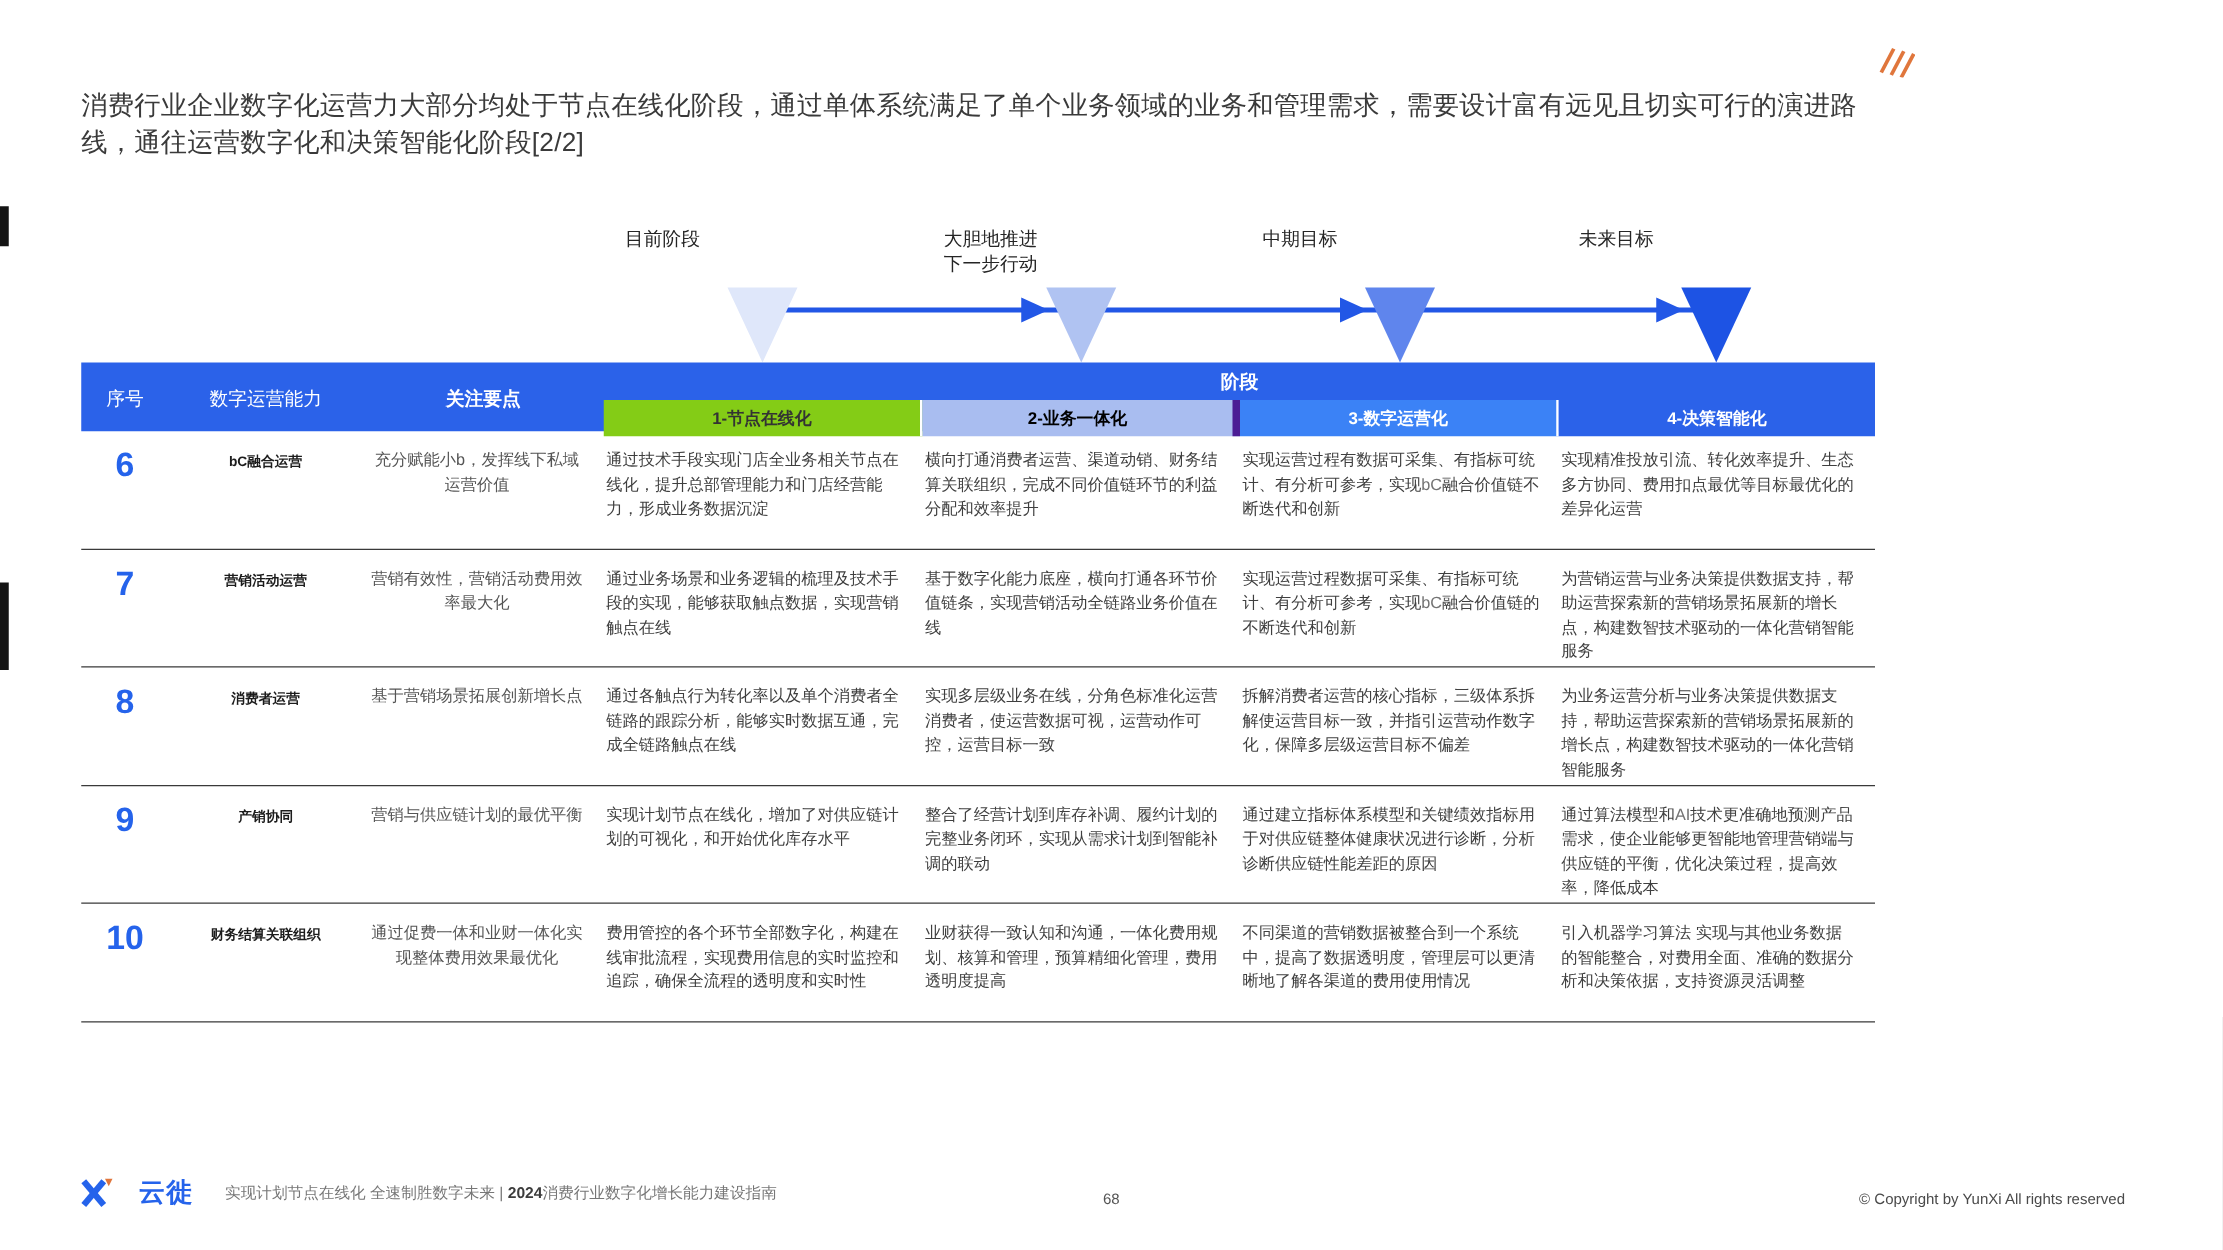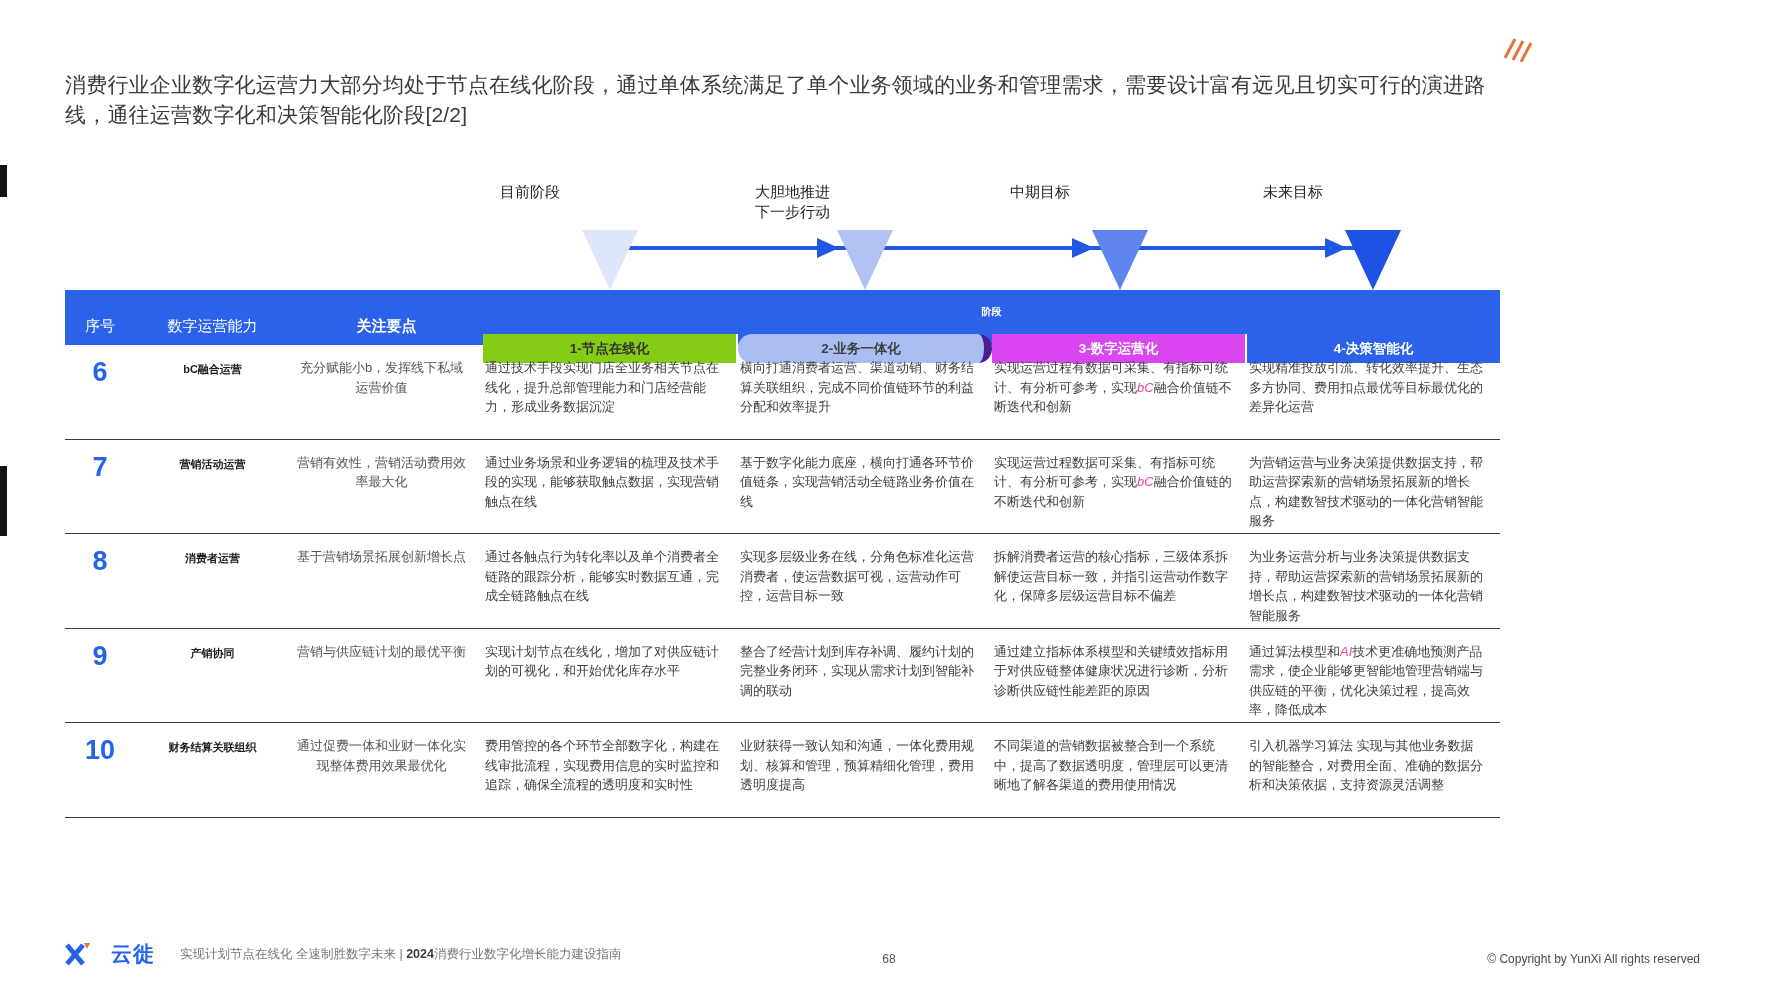--- a/index.html
+++ b/index.html
@@ -27,38 +27,38 @@
   }
   .stage-svg{position:absolute;left:65px;top:226px;}
   
   .table{position:absolute;left:65px;top:290px;width:1435px;}
   .thead{display:grid;grid-template-columns:70px 155px 193px 1017px;height:55px;background:#2B62E9;color:#fff;}
   .th{display:flex;align-items:center;font-size:15px;}
   .th.center{justify-content:center;}
   .th.bold{font-weight:700;}
   .th-num{justify-content:center;}
   .th-stages{display:flex;flex-direction:column;}
-  .stage-group-label{height:44px;display:flex;align-items:center;justify-content:center;font-size:10px;font-weight:700;}
+  .stage-group-label{height:30px;display:flex;align-items:center;justify-content:center;font-size:15px;font-weight:700;}
   .sub-row{display:grid;grid-template-columns:255px 254px 255px 253px;height:29px;}
   .sub{display:flex;align-items:center;justify-content:center;font-size:13.5px;font-weight:700;box-sizing:border-box;}
   .sub1{background:#84cc16;color:#333;border-right:2px solid #fff;}
-  .sub2{background:#A9BDF0;color:#404040;border-right:8px solid #4c1d95;border-radius:14px;}
-  .sub3{background:#d946ef;color:#fff;border-right:2px solid #fff;}
+  .sub2{background:#A9BDF0;color:#000000;border-right:6px solid #4c1d95;}
+  .sub3{background:#3b82f6;color:#fff;border-right:2px solid #fff;}
   .sub4{background:#2B62E9;color:#fff;}
   .trow{
     display:grid;grid-template-columns:70px 155px 193px 255px 254px 255px 253px;
     height:94.6px;box-sizing:border-box;border-bottom:1px solid #3a3a3a;
   }
   .cell-num{display:flex;justify-content:center;padding-top:12px;
     font-size:27px;font-weight:700;color:#2563EB;}
   .cell-cap{display:flex;justify-content:center;padding-top:17px;
     font-size:11px;font-weight:700;color:#1c1c1c;text-align:center;}
   .cell-focus{padding:13px 14px 0 4px;font-size:13px;color:#555;line-height:1.5;text-align:center;}
   .cell-stage{padding:13px 14px 0 2px;font-size:13px;color:#3f3f3f;line-height:1.5;}
-  .hl{color:#ec4899;font-style:italic;}
+  .hl{color:#737373;}
   
   .footer-left{position:absolute;left:62px;top:940px;display:flex;align-items:center;gap:19px;}
   .logo-x{width:30px;height:26px;}
   .logo-text{font-size:21px;font-weight:800;color:#2563EB;letter-spacing:1px;}
   .tagline{font-size:12.5px;color:#777;margin-left:6px;}
   .tagline b{color:#3c3c3c;}
   .page-num{position:absolute;left:50%;transform:translateX(-50%);top:952px;font-size:12px;color:#555;}
   .copyright{position:absolute;right:78px;top:952px;font-size:12px;color:#4a4a4a;}
 </style>
 </head>

